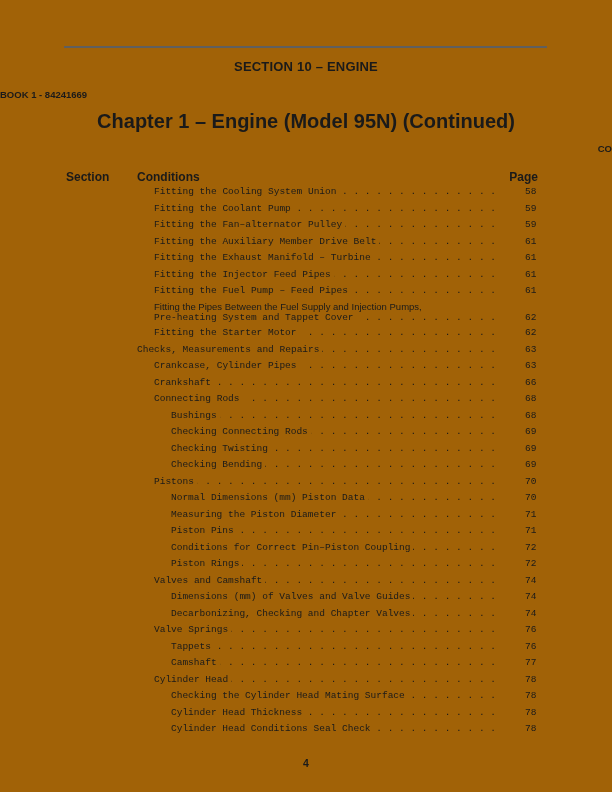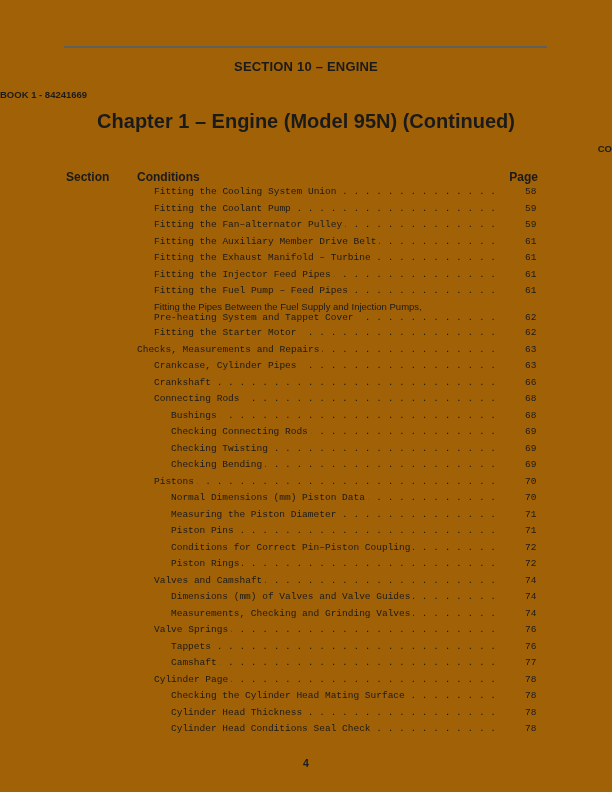--- a/index.html
+++ b/index.html
@@ -331,21 +331,21 @@
       </div>
       <div class="toc-row indent-2">
         <div class="toc-line">
           <span class="toc-text">Dimensions (mm) of Valves and Valve Guides</span>
           <span class="dots"></span>
           <span class="pg">74</span>
         </div>
       </div>
       <div class="toc-row indent-2">
         <div class="toc-line">
-          <span class="toc-text">Measurements, Checking and Grinding Valves</span>
+          <span class="toc-text">Decarbonizing, Checking and Chapter Valves</span>
           <span class="dots"></span>
           <span class="pg">74</span>
         </div>
       </div>
       <div class="toc-row indent-1">
         <div class="toc-line">
           <span class="toc-text">Valve Springs</span>
           <span class="dots"></span>
           <span class="pg">76</span>
         </div>
@@ -359,21 +359,21 @@
       </div>
       <div class="toc-row indent-2">
         <div class="toc-line">
           <span class="toc-text">Camshaft</span>
           <span class="dots"></span>
           <span class="pg">77</span>
         </div>
       </div>
       <div class="toc-row indent-1">
         <div class="toc-line">
-          <span class="toc-text">Cylinder Page</span>
+          <span class="toc-text">Cylinder Head</span>
           <span class="dots"></span>
           <span class="pg">78</span>
         </div>
       </div>
       <div class="toc-row indent-2">
         <div class="toc-line">
           <span class="toc-text">Checking the Cylinder Head Mating Surface</span>
           <span class="dots"></span>
           <span class="pg">78</span>
         </div>

